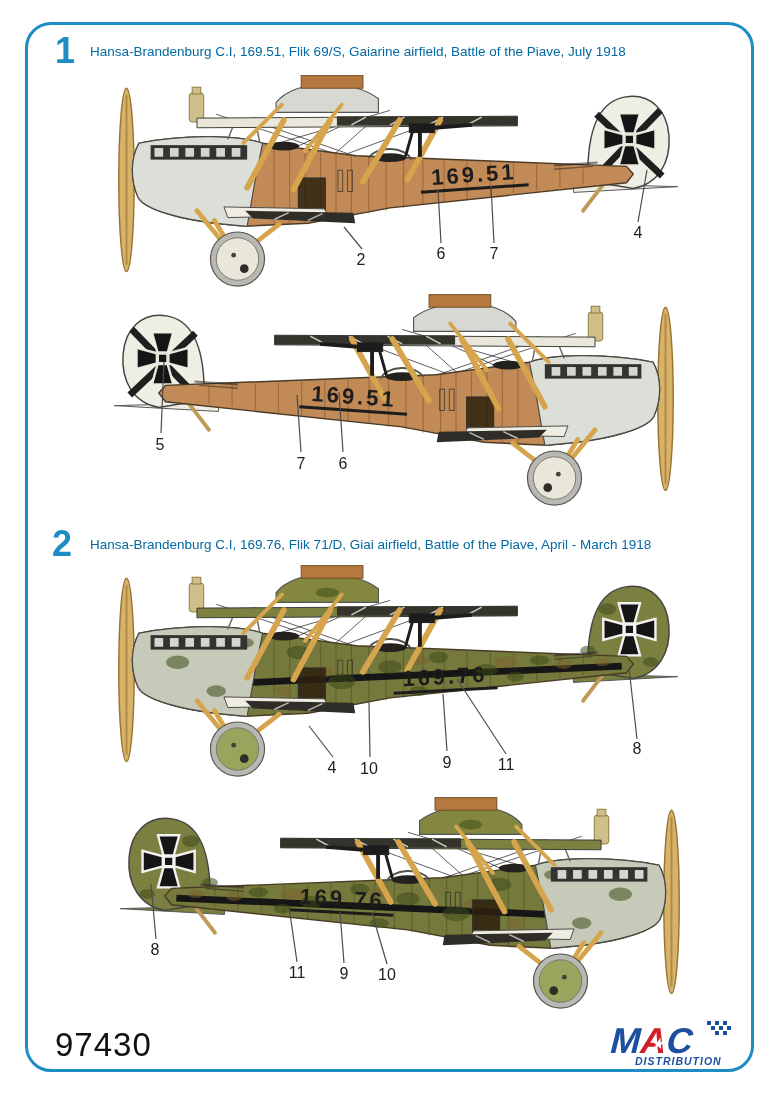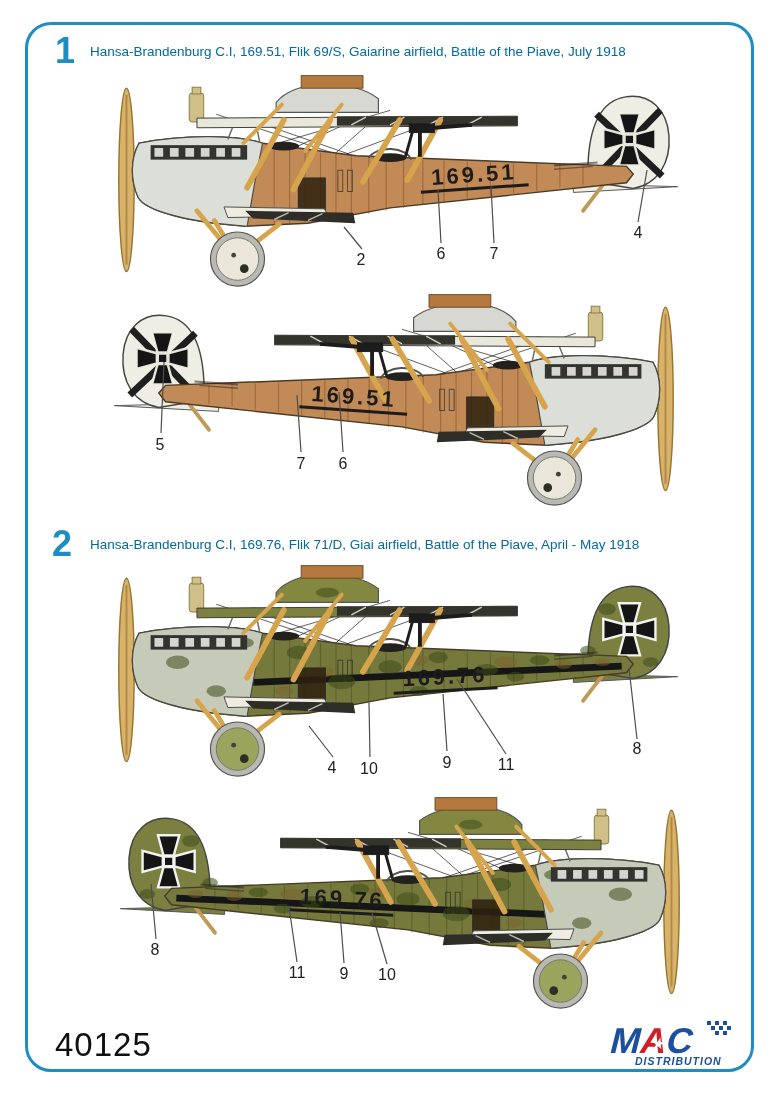--- a/index.html
+++ b/index.html
@@ -197,21 +197,21 @@
     </g>
   </symbol>
 </svg>
 
 <div class="frame"></div>
 
 <div class="scheme-num" style="left:55px;top:33px">1</div>
 <div class="caption" style="left:90px;top:44px">Hansa-Brandenburg C.I, 169.51, Flik 69/S, Gaiarine airfield, Battle of the Piave, July 1918</div>
 
 <div class="scheme-num" style="left:52px;top:526px">2</div>
-<div class="caption" style="left:90px;top:537px">Hansa-Brandenburg C.I, 169.76, Flik 71/D, Giai airfield, Battle of the Piave, April - May 1918</div>
+<div class="caption" style="left:90px;top:537px">Hansa-Brandenburg C.I, 169.76, Flik 71/D, Giai airfield, Battle of the Piave, April - March 1918</div>
 
 <div class="plane wood" style="left:100px;top:66px;width:580px;height:222px">
   <svg viewBox="0 0 600 230" xmlns="http://www.w3.org/2000/svg">
       <use href="#plane"></use>
     </svg>
 </div>
 <div class="plane wood flip" style="left:112px;top:285px;width:580px;height:222px">
   <svg viewBox="0 0 600 230" xmlns="http://www.w3.org/2000/svg">
       <use href="#plane"></use>
     </svg>
@@ -266,21 +266,21 @@
 <span class="co" style="left:369px;top:761px">10</span>
 <span class="co" style="left:447px;top:755px">9</span>
 <span class="co" style="left:506px;top:757px">11</span>
 <span class="co" style="left:637px;top:741px">8</span>
 
 <span class="co" style="left:155px;top:942px">8</span>
 <span class="co" style="left:297px;top:965px">11</span>
 <span class="co" style="left:344px;top:966px">9</span>
 <span class="co" style="left:387px;top:967px">10</span>
 
-<div class="kit">40125</div>
+<div class="kit">97430</div>
 
 <svg style="position:absolute;left:595px;top:1018px;width:142px;height:50px" viewBox="0 0 142 50" xmlns="http://www.w3.org/2000/svg">
   <g transform="translate(12,0) skewX(-14)">
     <text x="10" y="35" font-family="Liberation Sans, sans-serif" font-size="36" font-weight="bold" letter-spacing="-1"><tspan fill="#1d4f9f">M</tspan><tspan fill="#d01f27" dx="1">A</tspan><tspan fill="#1d4f9f" dx="1">C</tspan></text>
     <text x="51" y="31" font-family="DejaVu Sans, sans-serif" font-size="16" fill="#ffffff">★</text>
   </g>
   <g fill="#1d4f9f">
     <rect x="112" y="3" width="4" height="4"></rect>
       <rect x="120" y="3" width="4" height="4"></rect>
       <rect x="128" y="3" width="4" height="4"></rect>

